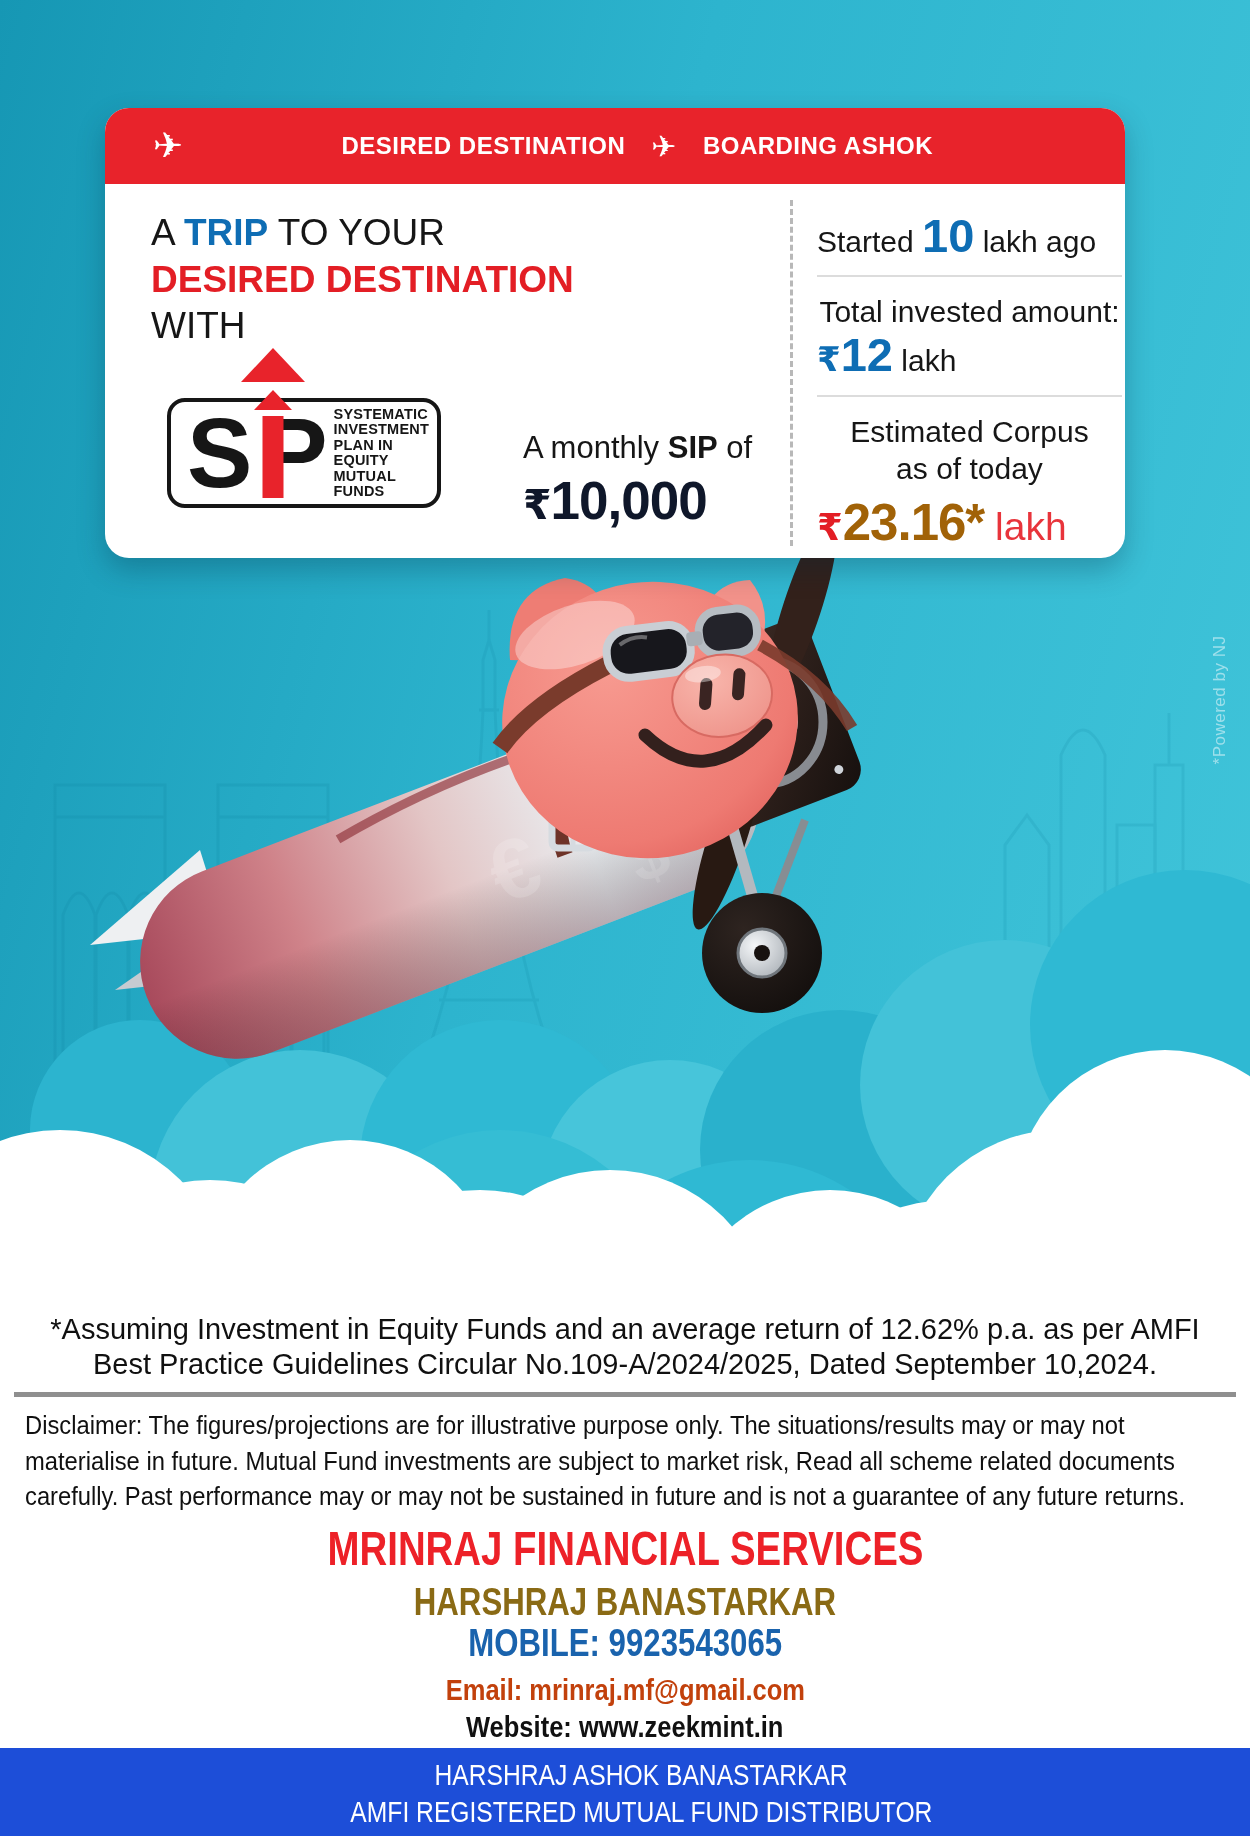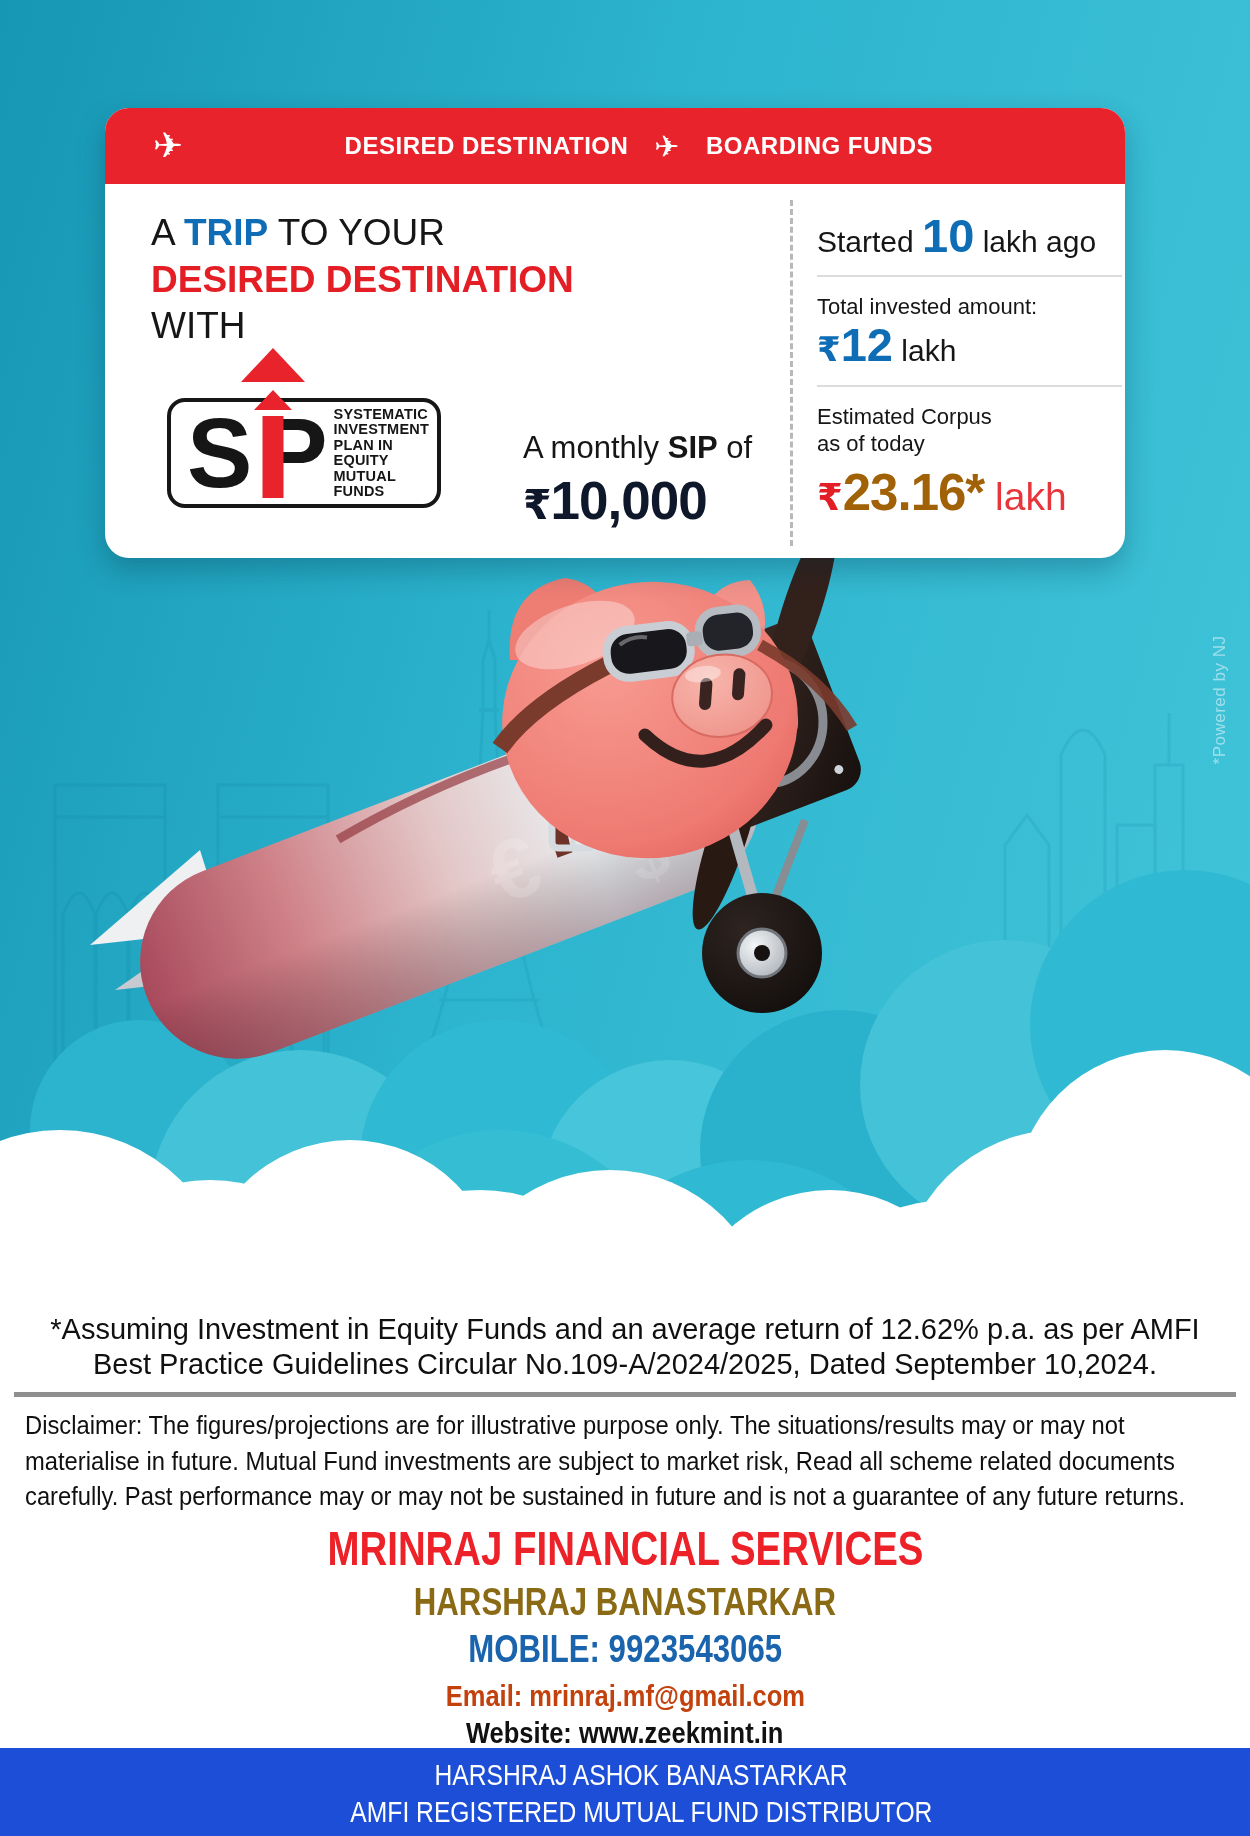--- a/index.html
+++ b/index.html
@@ -34,42 +34,42 @@
   .m1{font-size:31px;}
   .m1 b{font-weight:700;}
   .m2{font-size:53px;font-weight:700;color:#0f172a;margin-top:4px;letter-spacing:-1px;}
   .m2 .rup{font-size:41px;}
   .vsep{position:absolute;left:685px;top:92px;height:346px;border-left:3px dashed #b8b8b8;}
   
   .stats{position:absolute;left:712px;top:104px;width:305px;}
   .s-line{white-space:nowrap;font-size:30px;color:#161616;}
   .s-big-blue{font-size:47px;font-weight:700;color:#0e6db4;line-height:1;}
   .sep{height:2px;background:#dcdcdc;margin:16px 0;}
-  .s-label{font-size:22px;line-height:1.25;}
+  .s-label{font-size:30px;line-height:1.25;text-align:center;}
   .s-rup-blue{font-size:34px;font-weight:700;color:#0e6db4;}
   .c-rup{font-size:37px;font-weight:700;color:#e31e25;}
   .c-val{font-size:51px;font-weight:700;color:#a16207;letter-spacing:-1px;line-height:1.05;}
   .c-unit{font-size:39px;color:#e8343b;}
   
   .plane-svg{position:absolute;left:60px;top:490px;}
   
   .watermark{position:absolute;left:1125px;top:690px;width:190px;text-align:center;
         transform:rotate(-90deg);font-size:17px;color:rgba(223,244,248,.6);letter-spacing:.5px;}
   
   .amfi{position:absolute;left:0;right:0;top:1312px;text-align:center;font-size:29px;
         line-height:1.22;color:#101010;}
   .rule{position:absolute;left:14px;right:14px;top:1392px;height:5px;background:#8f8f8f;}
   .disclaimer{position:absolute;left:25px;top:1408px;width:1270px;transform:scaleX(.95);
         transform-origin:left top;font-size:25px;line-height:1.42;color:#101010;}
   .contact{position:absolute;left:0;right:0;top:1524px;text-align:center;}
   .sx{display:inline-block;transform:scaleX(.8);white-space:nowrap;}
   .sx85{display:inline-block;transform:scaleX(.85);white-space:nowrap;}
   .c-company{font-size:48px;font-weight:700;color:#ed2128;line-height:1.05;}
   .c-person{font-size:39px;font-weight:700;color:#8a6a15;margin-top:8px;line-height:1.05;}
-  .c-mobile{font-size:39px;font-weight:700;color:#1a63ad;margin-top:6px;line-height:1.05;}
+  .c-mobile{font-size:39px;font-weight:700;color:#1a63ad;line-height:1.05;}
   .c-email{font-size:30px;font-weight:700;color:#c2410c;margin-top:9px;line-height:1.1;}
   .c-web{font-size:30px;font-weight:700;color:#111;margin-top:4px;line-height:1.1;}
   
   .footer{position:absolute;left:0;top:1748px;width:1250px;height:88px;background:#1d4ed8;
         color:#fff;text-align:center;padding-left:16px;}
   .f-line{font-size:29px;line-height:37px;font-weight:400;}
   .footer .pad{padding-top:9px;}
 </style>
 </head>
 <body>
@@ -236,21 +236,21 @@
     <div style="position:absolute;left:0;top:1300px;width:1250px;height:10px;background:#fff;"></div>
 
     <div class="watermark">*Powered by NJ</div>
 
     <div class="card">
       <div class="card-header">
         <span class="hd-plane-left plane-glyph">✈</span>
         <span class="hd-group">
           <span>DESIRED DESTINATION</span>
           <span class="plane-glyph">✈</span>
-          <span>BOARDING FUNDS</span>
+          <span>BOARDING ASHOK</span>
         </span>
       </div>
 
       <div class="headline">
         <div><span>A </span><span class="blue">TRIP</span><span> TO YOUR</span></div>
         <div class="red-line">DESIRED DESTINATION</div>
         <div>WITH</div>
       </div>
 
       <div class="sipbox">

